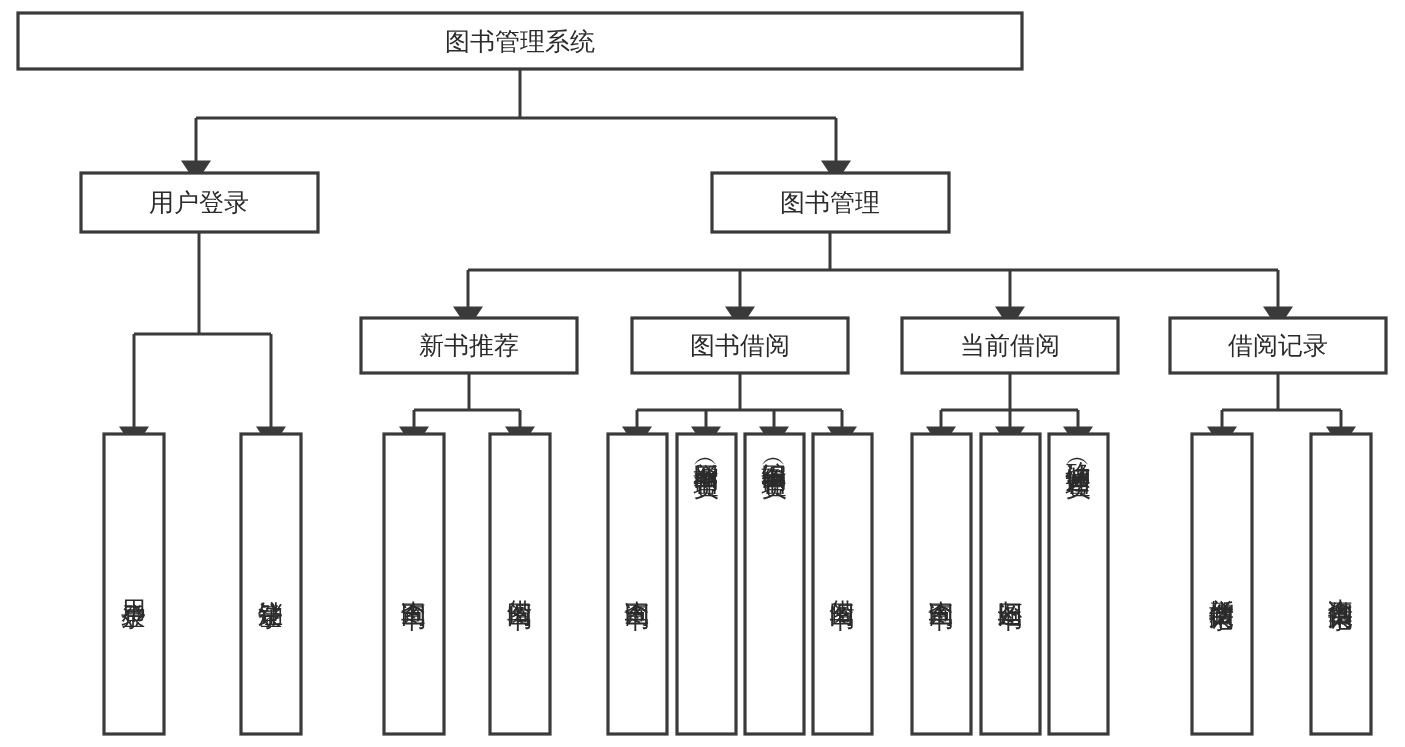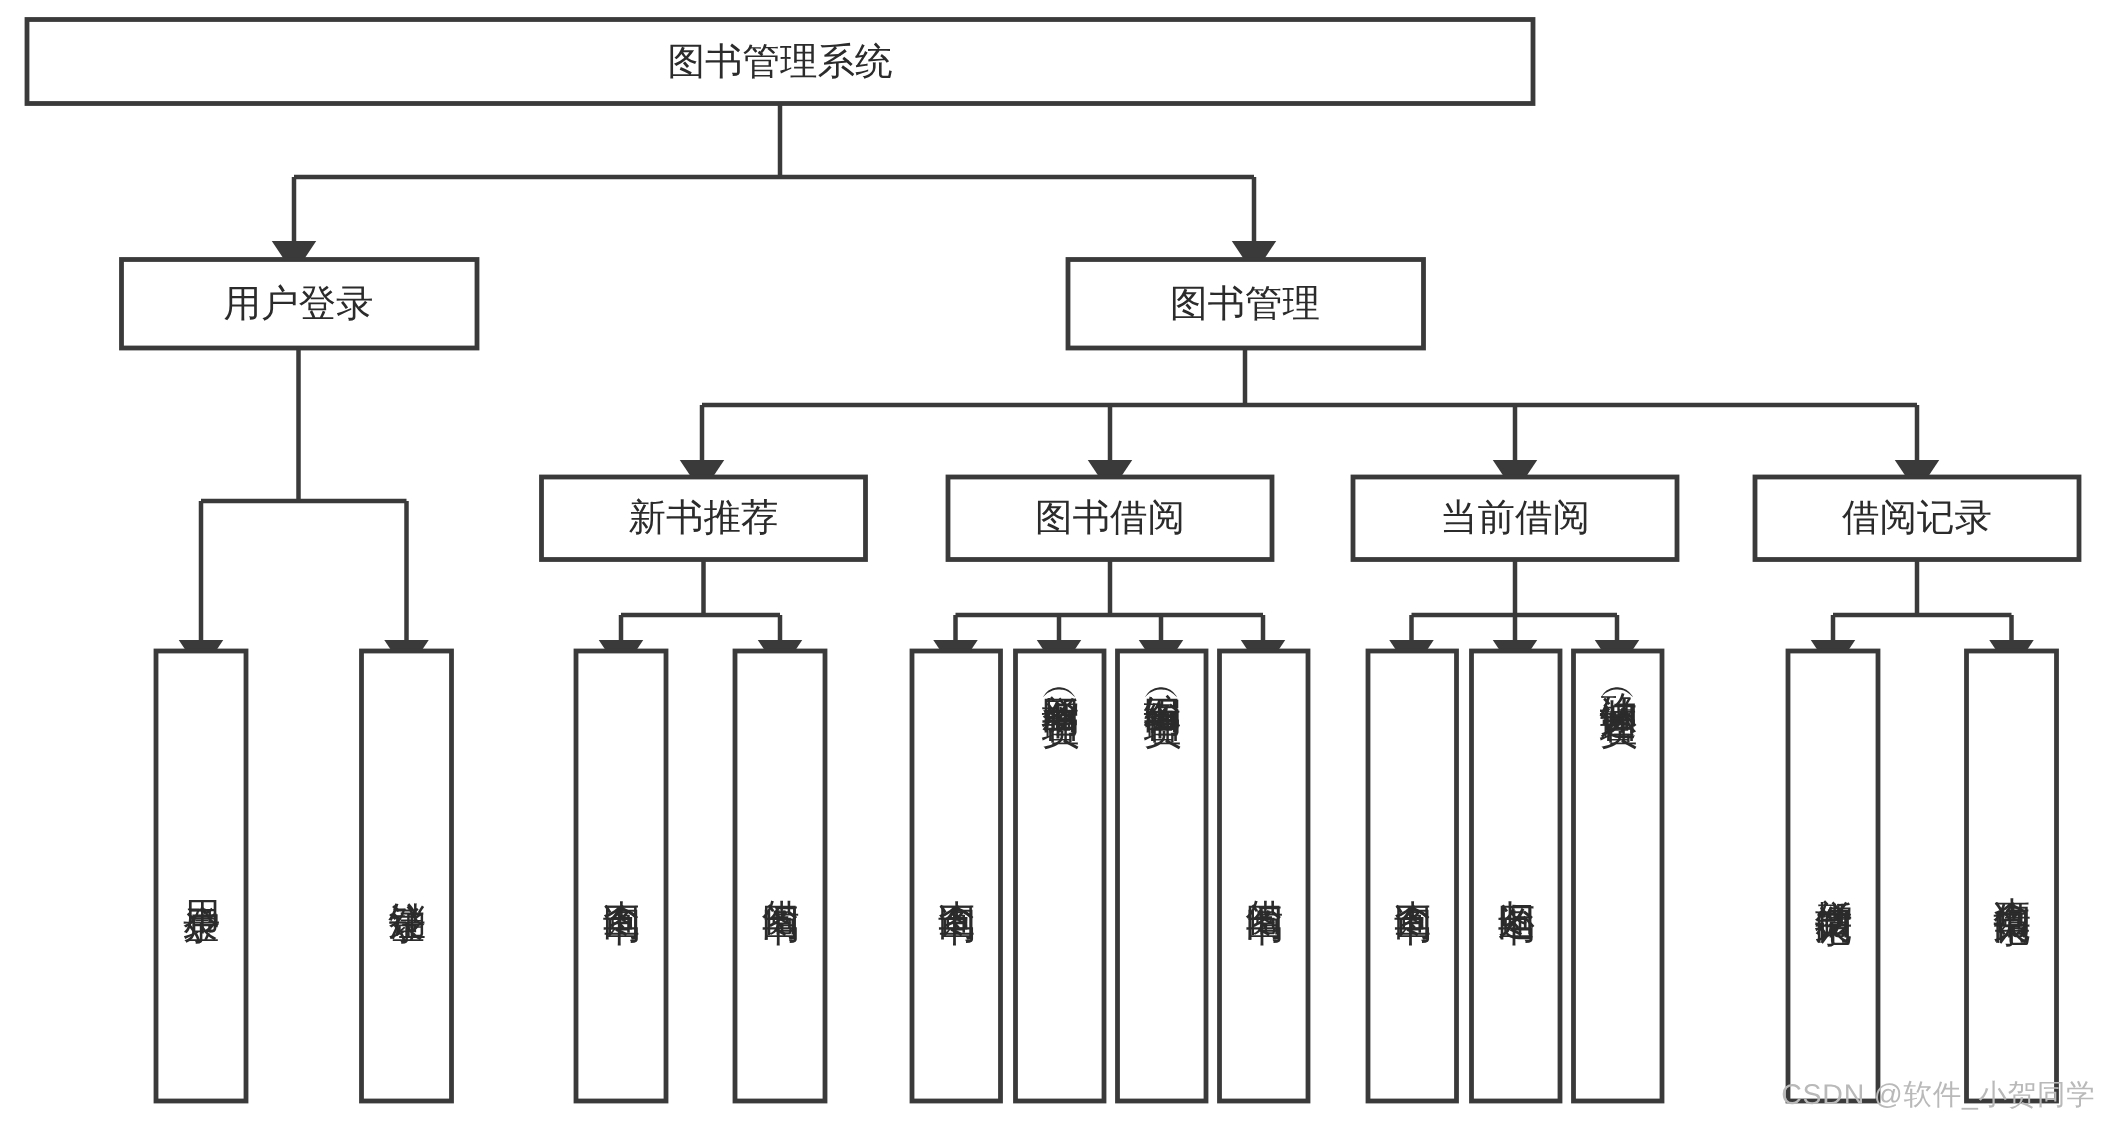--- a/index.html
+++ b/index.html
@@ -205,14 +205,13 @@
     <span class="leaf-label" style="margin-top:8px;">确认归还（管理员）</span>
   </div>
 
   <div class="leaf-label-wrap" style="left:1192px;top:434px;width:60px;height:300px;">
     <span class="leaf-label">新增借阅记录</span>
   </div>
   <div class="leaf-label-wrap" style="left:1311px;top:434px;width:60px;height:300px;">
     <span class="leaf-label">查询借阅记录</span>
   </div>
 
-  <div class="watermark">CSDN @软件_小贺同学</div>
 </div>
 
 </body></html>

